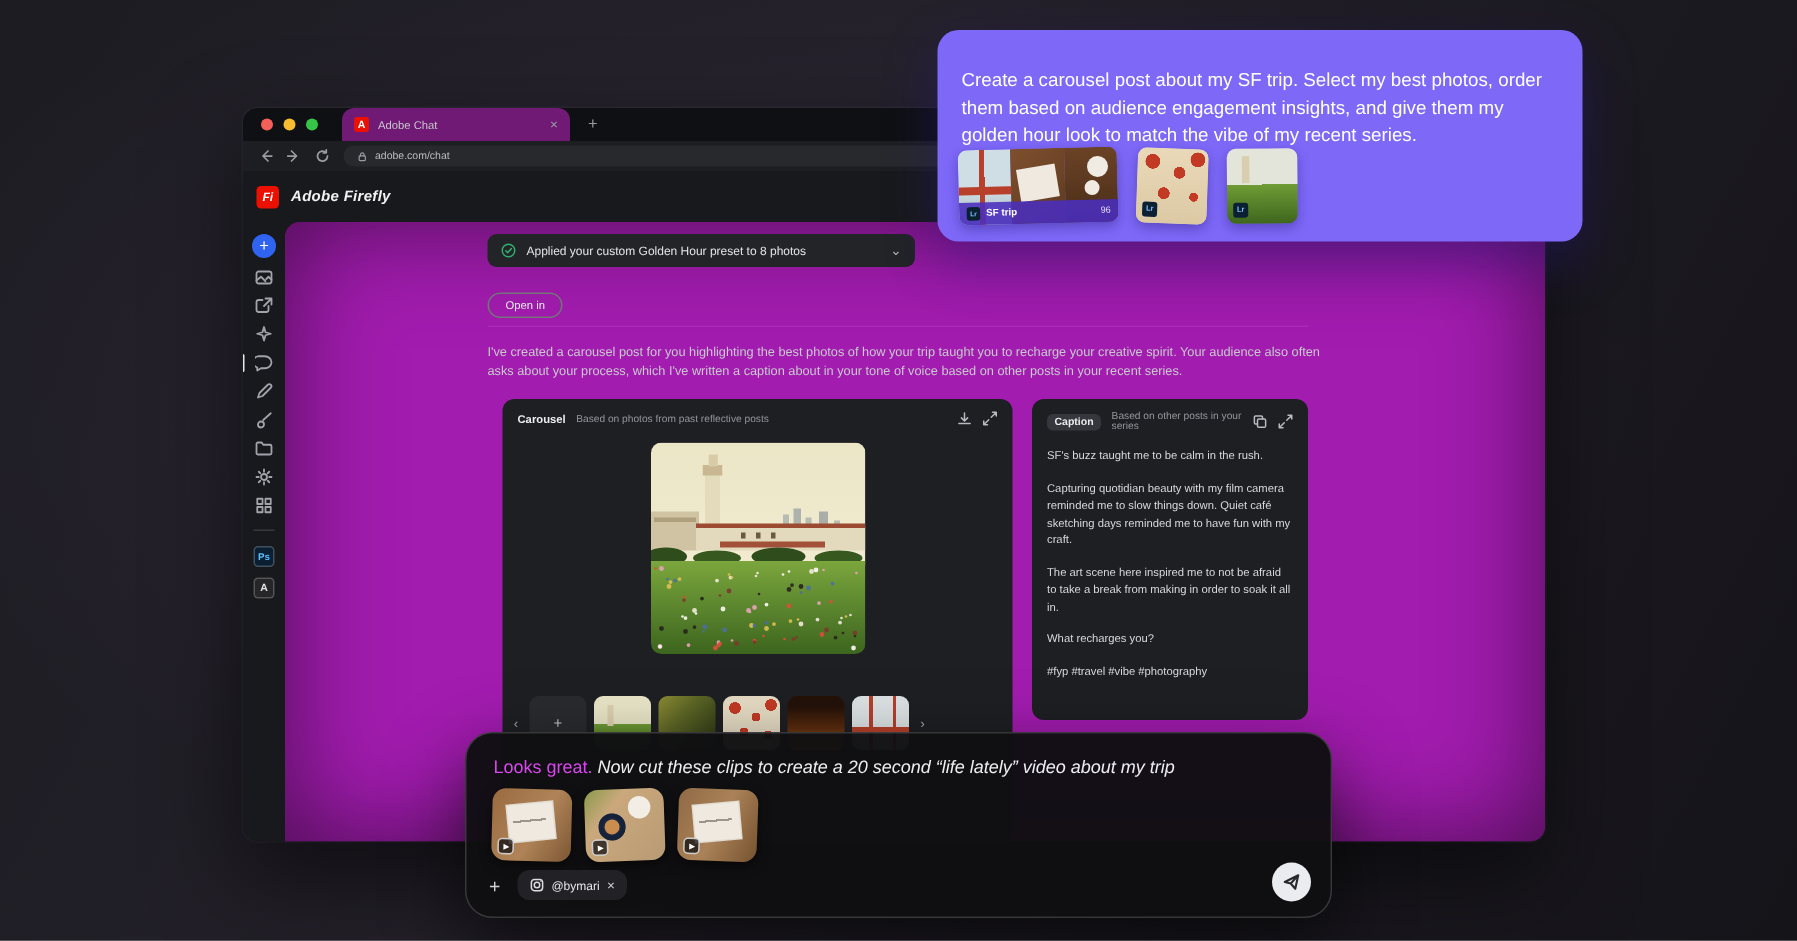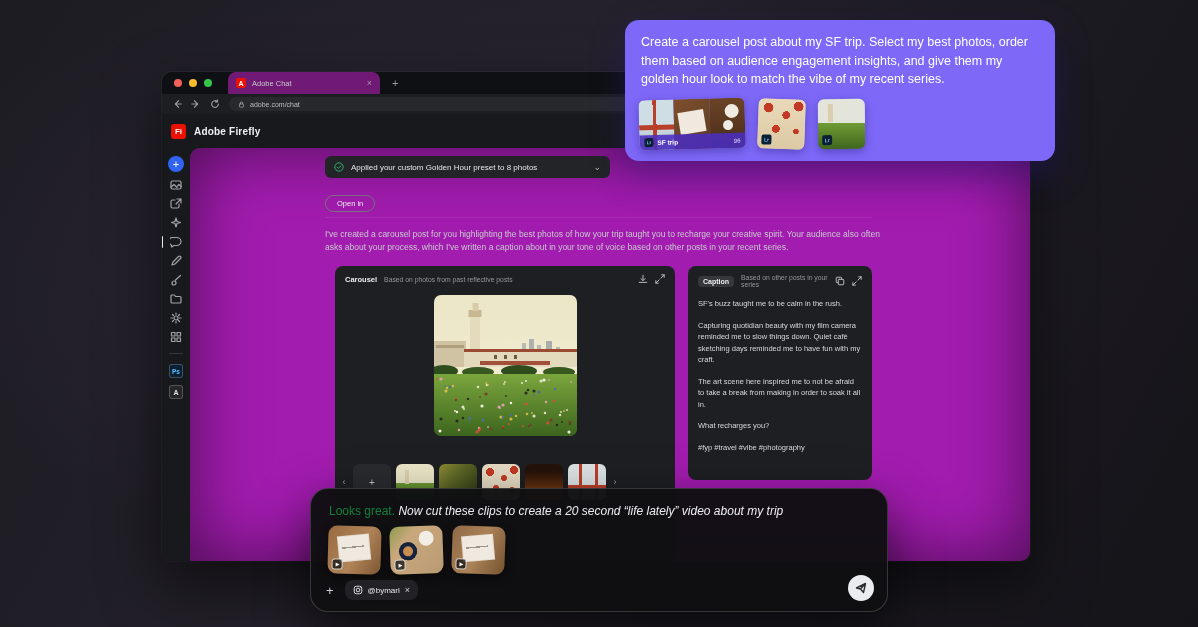--- a/index.html
+++ b/index.html
@@ -32,21 +32,21 @@
   .newtab { margin-left:12px; font-size:11px; color:#9a9aa0; line-height:1; }
 
   .navbar { height:20px; background:#1d1e21; display:flex; align-items:center; padding:0 10px; gap:9px; }
   .nav-ic { width:10px; height:10px; stroke:#9a9aa0; fill:none; stroke-width:1.4; stroke-linecap:round; stroke-linejoin:round; }
   .urlbar { flex:1; height:14px; background:#28292d; border-radius:7px; display:flex; align-items:center;
             gap:5px; padding:0 9px; }
   .url-text { font-size:7px; color:#bcbcc1; }
 
   .appbody { position:relative; height:447px; background:#18191c; }
   .appheader { position:absolute; left:0; top:0; right:0; height:34px; display:flex; align-items:center;
-               gap:8px; padding-left:9px; }
+               gap:8px; padding-left:9px;font-style:italic; }
   .fi-logo { width:15px; height:15px; border-radius:3px; background:#eb1000; color:#fff; font-weight:bold;
              font-size:8px; display:flex; align-items:center; justify-content:center; }
   .app-title { font-size:10px; font-weight:bold; color:#f1f1f3; letter-spacing:0.2px; }
 
   .sidebar { position:absolute; left:0; top:34px; bottom:0; width:28px; display:flex; flex-direction:column;
              align-items:center; padding-top:8px; gap:7px; }
   .plus-circle { width:16px; height:16px; border-radius:50%; background:#2f63f0; color:#fff; font-size:11px;
                  display:flex; align-items:center; justify-content:center; line-height:1; }
   .side-ic { width:12px; height:12px; position:relative; display:flex; align-items:center; justify-content:center; }
   .side-ic svg { width:12px; height:12px; stroke:#a2a2aa; fill:none; stroke-width:1.2; stroke-linecap:round; stroke-linejoin:round; }
@@ -105,21 +105,21 @@
   .th-bridge::after { content:""; position:absolute; inset:0;
       background:linear-gradient(transparent 58%, #b8402a 58%, #b8402a 66%, transparent 66%),
                  linear-gradient(90deg, transparent 30%, #b8402a 30%, #b8402a 36%, transparent 36%, transparent 72%, #b8402a 72%, #b8402a 78%, transparent 78%); }
 
   .cap-body { padding:6px 10px 0; }
   .cap-body p { font-size:7.5px; line-height:11.5px; color:#d8d8dd; margin-bottom:10px; }
 
   
   .bubble { position:absolute; left:625px; top:20px; width:430px; height:141px; border-radius:14px;
             background:#7d68f8; box-shadow:0 14px 34px rgba(40,25,120,0.45); padding:13px 16px; z-index:15; }
-  .bubble-text { font-size:12.5px; line-height:18.5px; color:#fff; }
+  .bubble-text { font-size:12.5px; line-height:18.5px; color:#fff;margin-top:11px; }
   .attach-row { position:absolute; left:14px; top:79px; display:flex; gap:13px; align-items:flex-start; }
   .att { border-radius:6px; overflow:hidden; position:relative; box-shadow:0 3px 8px rgba(30,15,90,0.35); }
   .att-collage { width:106px; height:50px; transform:rotate(-1.5deg); display:flex; }
   .att-collage .seg { flex:1; }
   .seg-bridge { background:linear-gradient(#cfdde4 55%, #9fb4ba); position:relative; overflow:hidden; }
   .seg-bridge::after { content:""; position:absolute; inset:0;
       background:linear-gradient(transparent 50%, #b8402a 50%, #b8402a 60%, transparent 60%),
                  linear-gradient(90deg, transparent 40%, #b8402a 40%, #b8402a 50%, transparent 50%); }
   .seg-sketch { background:linear-gradient(140deg,#7e4f2e,#5d3a20); position:relative; overflow:hidden; }
   .seg-sketch::after { content:""; position:absolute; left:5px; top:12px; width:26px; height:22px; background:#efe9e0; transform:rotate(-8deg); }
@@ -145,21 +145,21 @@
                  radial-gradient(circle 3px at 38px 32px,#c33a24 96%,transparent),
                  linear-gradient(#ead9b9,#dcc9a4); }
   .bg-park { background:linear-gradient(#e3e4da 48%, #6f9c35 48%, #3f661e); position:relative; overflow:hidden; }
   .bg-park::before { content:""; position:absolute; left:10px; top:5px; width:5px; height:18px; background:#d9cfae; }
 
   
   .composer { position:absolute; left:310px; top:488px; width:578px; height:124px; border-radius:18px;
               background:rgba(15,15,18,0.97); border:1px solid rgba(255,255,255,0.17);
               box-shadow:0 18px 50px rgba(0,0,0,0.6); z-index:20; }
   .composer-text { padding:14px 18px 0; font-size:12px; line-height:16px; }
-  .c-hl { color:#15803d; } .c-rest { color:#ededf1;font-style:italic; }
+  .c-hl { color:#d946ef; } .c-rest { color:#ededf1;font-style:italic; }
   .clips { position:absolute; left:17px; top:37px; display:flex; gap:9px; }
   .clip { width:53px; height:48px; border-radius:9px; position:relative; overflow:hidden; box-shadow:0 3px 8px rgba(0,0,0,0.5); }
   .clip1 { transform:rotate(1.5deg); background:linear-gradient(120deg,#9a6a40 0%, #b08458 55%, #7c5633 100%); }
   .clip2 { transform:rotate(-2deg); background:linear-gradient(130deg,#8a9a4a 0%, #caa87c 30%, #b89a74 100%); }
   .clip3 { transform:rotate(2deg); background:linear-gradient(115deg,#8f6a46 0%, #ab8258 50%, #75522f 100%); }
   .clip-paper { position:absolute; left:10px; top:9px; width:32px; height:26px; background:#efe9df; transform:rotate(-7deg);
       box-shadow:inset 0 0 0 1px rgba(0,0,0,0.05); }
   .clip-paper::after { content:""; position:absolute; left:4px; top:5px; width:22px; height:14px;
       background:linear-gradient(transparent 45%, #55504a 45%, #55504a 55%, transparent 55%); opacity:.55; }
   .clip-mug { position:absolute; left:9px; top:16px; width:18px; height:18px; border-radius:50%; background:#1d2a44;

